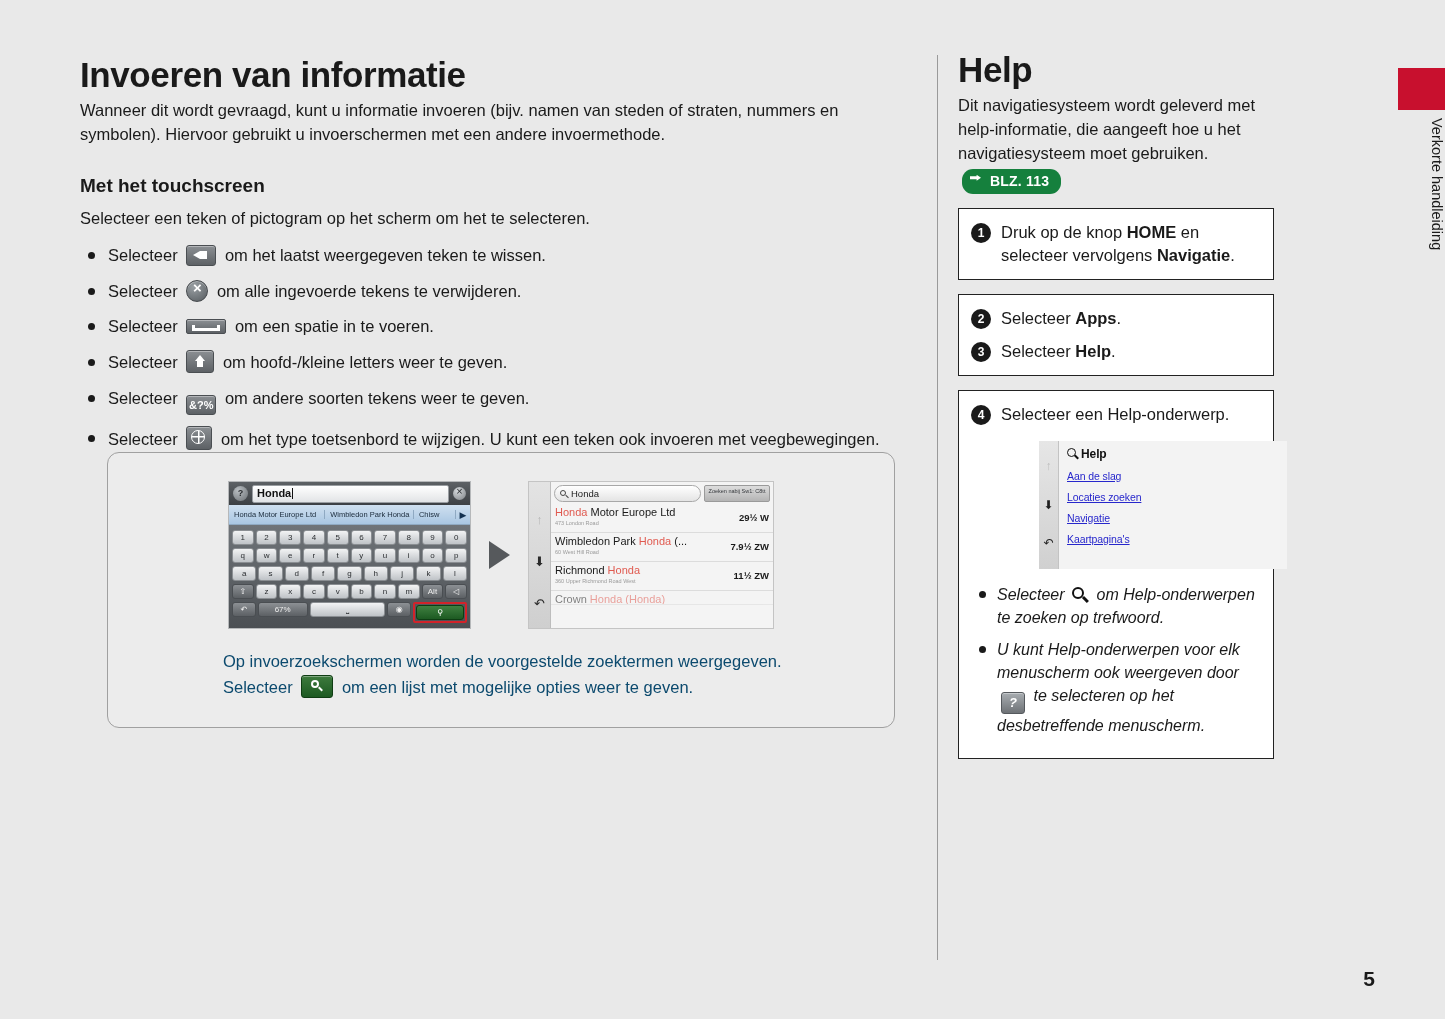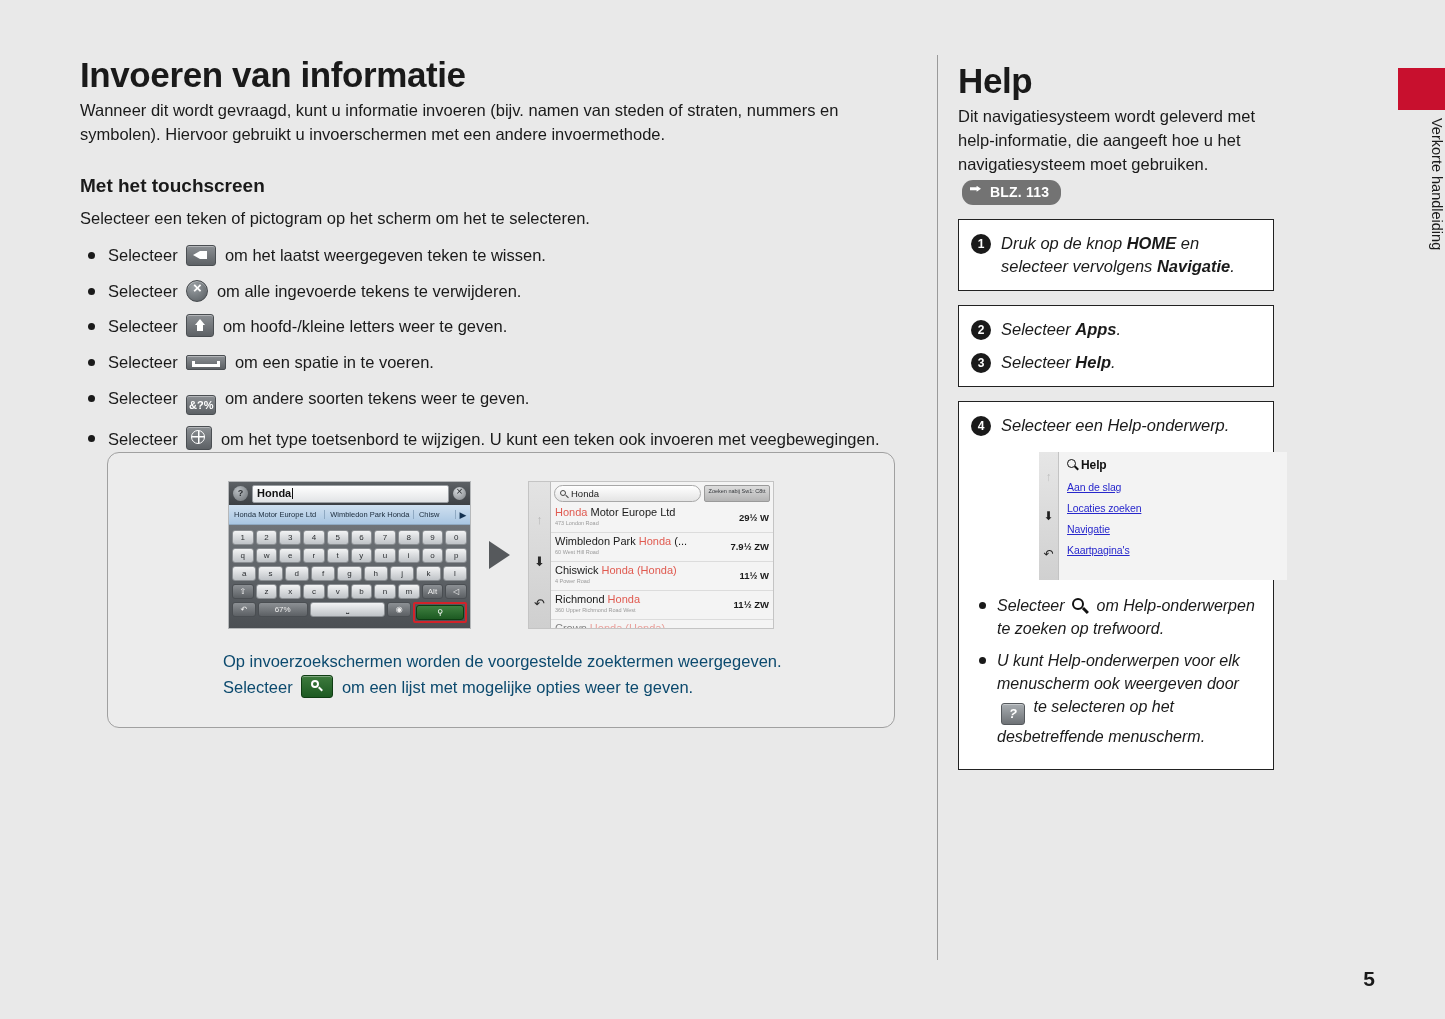--- a/index.html
+++ b/index.html
@@ -21,21 +21,21 @@
   
   .col-left {
     position: absolute;
     left: 80px;
     top: 55px;
     width: 830px;
   }
   .col-right {
     position: absolute;
     left: 958px;
-    top: 61px;
+    top: 50px;
     width: 316px;
   }
   .v-divider {
     position: absolute;
     left: 937px;
     top: 55px;
     width: 1px;
     height: 905px;
     background: #9a9a9a;
   }
@@ -530,21 +530,21 @@
     padding-top: 6px;
     text-align: right;
     width: 54px;
   }
   .lrow-dist .unit { font-size: 9.5px; }
   .lrow.partial { opacity: .55; height: 14px; overflow: hidden; }
 
   
   .blz-badge {
     display: inline-block;
-    background: #737373;
+    background: #15803d;
     color: #fff;
     border-radius: 11px;
     font-size: 14px;
     font-weight: bold;
     padding: 2px 12px 3px 28px;
     position: relative;
     vertical-align: -3px;
     margin-left: 4px;
     letter-spacing: .2px;
   }
@@ -578,21 +578,21 @@
     width: 20px; height: 20px;
     border-radius: 50%;
     background: #1a1a1a;
     color: #fff;
     font-size: 12px;
     font-weight: bold;
     text-align: center;
     line-height: 20px;
     margin-top: 2px;
   }
-  .step-txt { flex: 1; font-style: italic; }
+  .step-txt { flex: 1; }
 
   
   .help-shot {
     width: 248px;
     height: 128px;
     margin: 14px 0 4px 68px;
     background: #f1f1f1;
     display: flex;
     overflow: hidden;
   }
@@ -733,27 +733,27 @@
         <span class="key key-backspace"></span>
         <span>om het laatst weergegeven teken te wissen.</span>
       </li>
       <li>
         <span>Selecteer</span>
         <span class="key key-clear"></span>
         <span>om alle ingevoerde tekens te verwijderen.</span>
       </li>
       <li>
         <span>Selecteer</span>
-        <span class="key key-shift"></span>
-        <span>om hoofd-/kleine letters weer te geven.</span>
+        <span class="key key-space"></span>
+        <span>om een spatie in te voeren.</span>
       </li>
       <li>
         <span>Selecteer</span>
-        <span class="key key-space"></span>
-        <span>om een spatie in te voeren.</span>
+        <span class="key key-shift"></span>
+        <span>om hoofd-/kleine letters weer te geven.</span>
       </li>
       <li>
         <span>Selecteer</span>
         <span class="key key-symbols">&amp;?%</span>
         <span>om andere soorten tekens weer te geven.</span>
       </li>
       <li>
         <span>Selecteer</span>
         <span class="key key-globe"></span>
         <span>om het type toetsenbord te wijzigen. U kunt een teken ook invoeren met veegbewegingen.</span>
@@ -860,27 +860,20 @@
             </div>
             <div class="lrow">
               <div class="lrow-txt">
                 <div class="lrow-name"><span>Wimbledon Park </span><span class="hl">Honda</span><span> (...</span></div>
                 <div class="lrow-addr">60 West Hill Road</div>
               </div>
               <div class="lrow-dist"><span>7.9½</span>&nbsp;<span class="unit">ZW</span></div>
             </div>
             <div class="lrow">
               <div class="lrow-txt">
-                <div class="lrow-name"><span>Chiswick </span><span class="hl">Honda (Honda)</span></div>
-                <div class="lrow-addr">4 Power Road</div>
-              </div>
-              <div class="lrow-dist"><span>11½</span>&nbsp;<span class="unit">W</span></div>
-            </div>
-            <div class="lrow">
-              <div class="lrow-txt">
                 <div class="lrow-name"><span>Richmond </span><span class="hl">Honda</span></div>
                 <div class="lrow-addr">360 Upper Richmond Road West</div>
               </div>
               <div class="lrow-dist"><span>11½</span>&nbsp;<span class="unit">ZW</span></div>
             </div>
             <div class="lrow partial">
               <div class="lrow-txt">
                 <div class="lrow-name"><span>Crown </span><span class="hl">Honda (Honda)</span></div>
               </div>
             </div>

